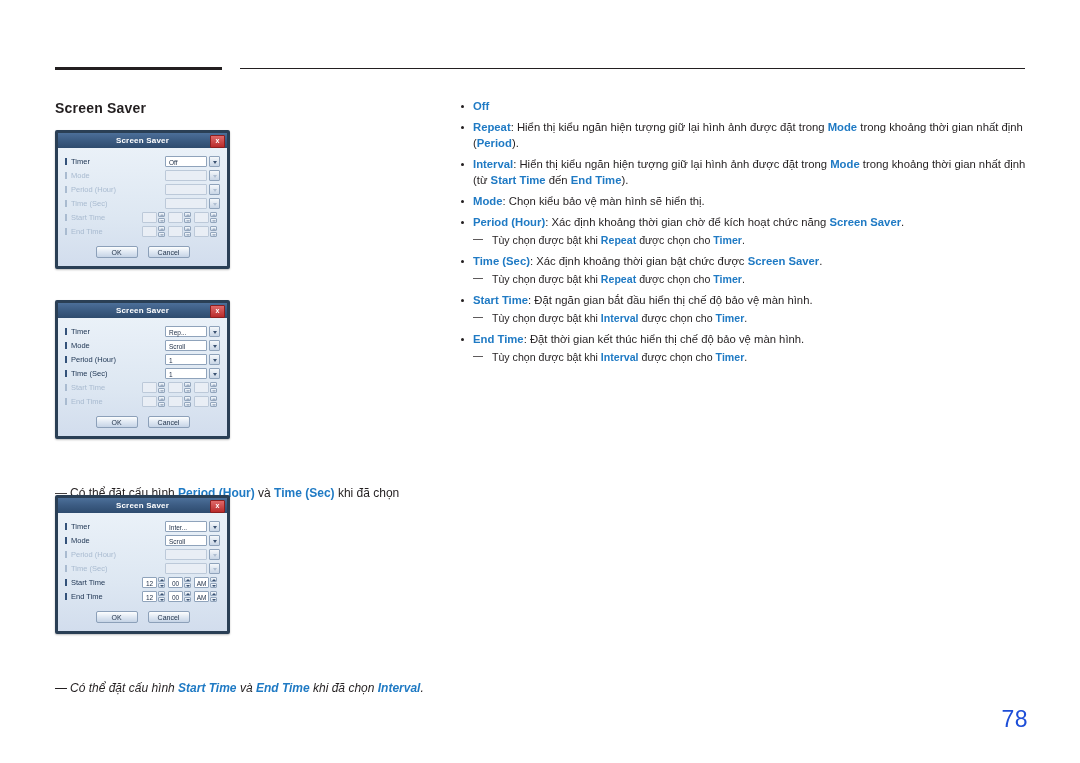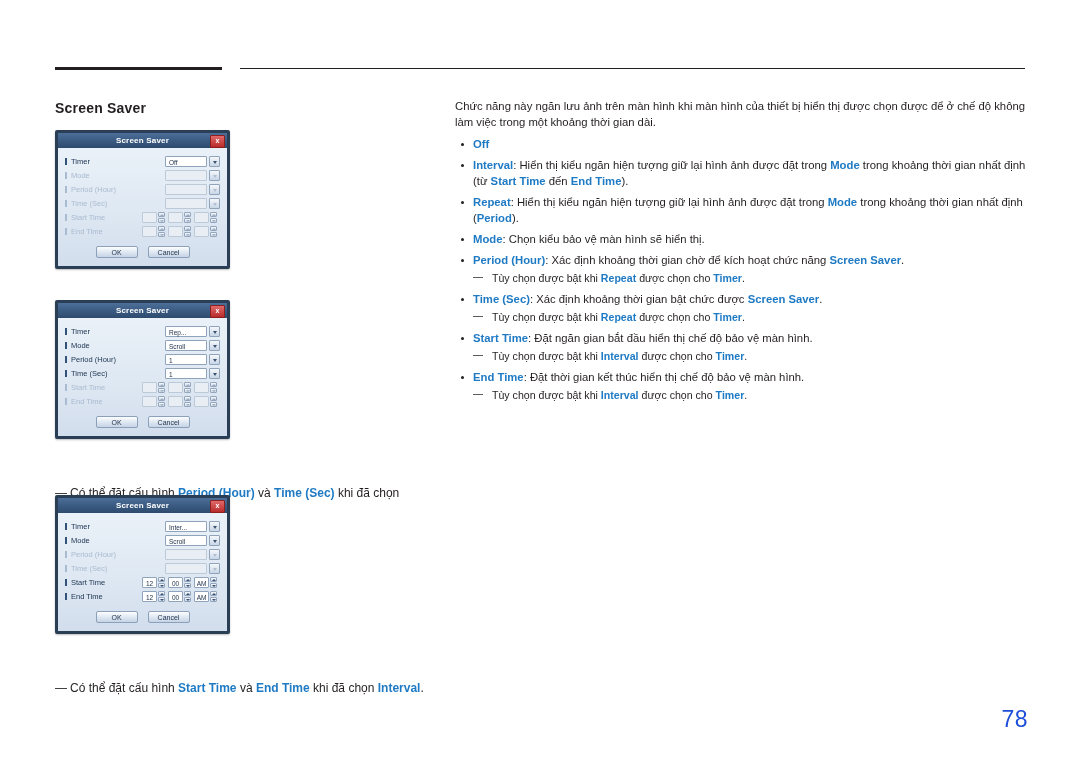--- a/index.html
+++ b/index.html
@@ -297,35 +297,34 @@
 </head>
 <body>
 
 <div class="rule-accent"></div>
 <div class="rule-thin"></div>
 
 <div class="page-title">Screen Saver</div>
 
 <div class="text-col">
 
-  <p class="para">Chức năng này ngăn lưu ảnh trên màn hình khi màn hình của thiết bị hiển thị được chọn được để ở chế độ không làm việc trong một khoảng thời gian dài.</p>
 
 
   <ul class="bullets">
 
     <li>
       <span class="bluebold">Off</span>
     </li>
 
     <li>
+      <span class="bluebold">Repeat</span><span>: Hiển thị kiểu ngăn hiện tượng giữ lại hình ảnh được đặt trong </span><span class="bluebold">Mode</span><span> trong khoảng thời gian nhất định (</span><span class="bluebold">Period</span><span>).</span>
+    </li>
+
+    <li>
       <span class="bluebold">Interval</span><span>: Hiển thị kiểu ngăn hiện tượng giữ lại hình ảnh được đặt trong </span><span class="bluebold">Mode</span><span> trong khoảng thời gian nhất định (từ </span><span class="bluebold">Start Time</span><span> đến </span><span class="bluebold">End Time</span><span>).</span>
-    </li>
-
-    <li>
-      <span class="bluebold">Repeat</span><span>: Hiển thị kiểu ngăn hiện tượng giữ lại hình ảnh được đặt trong </span><span class="bluebold">Mode</span><span> trong khoảng thời gian nhất định (</span><span class="bluebold">Period</span><span>).</span>
     </li>
 
     <li>
       <span class="bluebold">Mode</span><span>: Chọn kiểu bảo vệ màn hình sẽ hiển thị.</span>
     </li>
 
     <li>
       <span class="bluebold">Period (Hour)</span><span>: Xác định khoảng thời gian chờ để kích hoạt chức năng </span><span class="bluebold">Screen Saver</span><span>.</span>
       <div class="subnote">
         <span>Tùy chọn được bật khi </span><span class="bluebold">Repeat</span><span> được chọn cho </span><span class="bluebold">Timer</span><span>.</span>
@@ -671,17 +670,17 @@
       </div>
     </div>
 
     <div class="dlg-buttons">
       <div class="btn">OK</div>
       <div class="btn">Cancel</div>
     </div>
   </div>
 </div>
 
-<div class="caption" style="left:55px; top:649px;">
+<div class="caption" style="left:55px; top:649px;font-style:italic;">
   <span class="dash">―</span><span>Có thể đặt cấu hình </span><span class="bluebold">Start Time</span><span> và </span><span class="bluebold">End Time</span><span> khi đã chọn </span><span class="bluebold">Interval</span><span>.</span>
 </div>
 
 <div class="page-num">78</div>
 
 </body></html>

